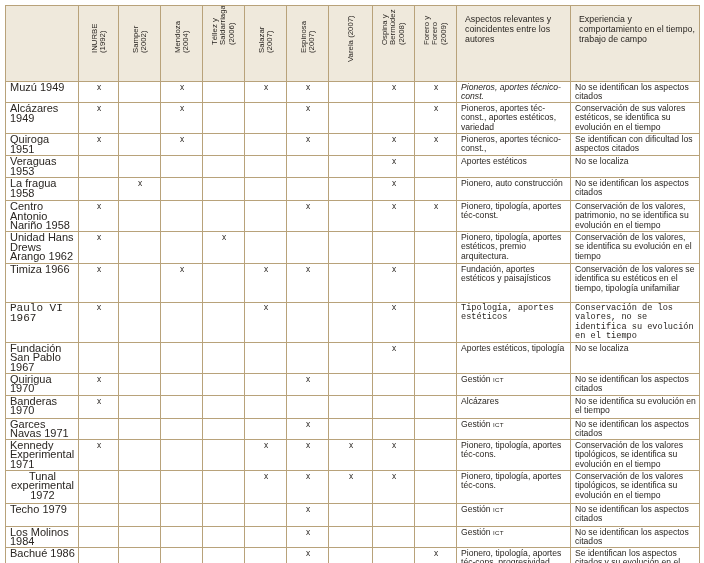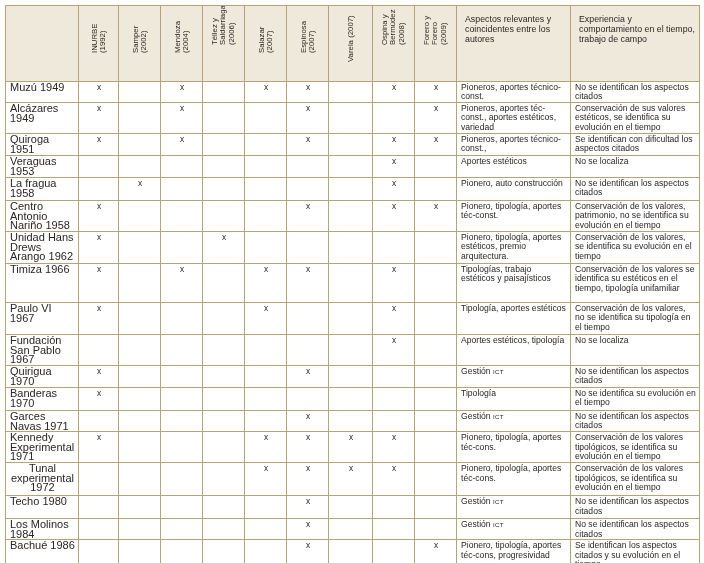--- a/index.html
+++ b/index.html
@@ -142,21 +142,21 @@
         <td class="name" style="border-color: rgb(184, 162, 122);">Muzú 1949</td>
         <td class="mark" style="border-color: rgb(184, 162, 122);">x</td>
         <td class="mark" style="border-color: rgb(184, 162, 122);"></td>
         <td class="mark" style="border-color: rgb(184, 162, 122);">x</td>
         <td class="mark" style="border-color: rgb(184, 162, 122);"></td>
         <td class="mark" style="border-color: rgb(184, 162, 122);">x</td>
         <td class="mark" style="border-color: rgb(184, 162, 122);">x</td>
         <td class="mark" style="border-color: rgb(184, 162, 122);"></td>
         <td class="mark" style="border-color: rgb(184, 162, 122);">x</td>
         <td class="mark" style="border-color: rgb(184, 162, 122);">x</td>
-        <td class="desc" style="border-color: rgb(184, 162, 122);">Pioneros, aportes técnico-const.</td>
+        <td class="desc" style="border-color: rgb(184, 162, 122); font-style: italic;">Pioneros, aportes técnico-const.</td>
         <td class="exp" style="border-color: rgb(184, 162, 122);">No se identifican los aspectos citados</td>
       </tr>
       <tr style="height: 31px;">
         <td class="name" style="border-color: rgb(184, 162, 122);">Alcázares 1949</td>
         <td class="mark" style="border-color: rgb(184, 162, 122);">x</td>
         <td class="mark" style="border-color: rgb(184, 162, 122);"></td>
         <td class="mark" style="border-color: rgb(184, 162, 122);">x</td>
         <td class="mark" style="border-color: rgb(184, 162, 122);"></td>
         <td class="mark" style="border-color: rgb(184, 162, 122);"></td>
         <td class="mark" style="border-color: rgb(184, 162, 122);">x</td>
@@ -240,36 +240,36 @@
         <td class="name" style="border-color: rgb(184, 162, 122);">Timiza 1966</td>
         <td class="mark" style="border-color: rgb(184, 162, 122);">x</td>
         <td class="mark" style="border-color: rgb(184, 162, 122);"></td>
         <td class="mark" style="border-color: rgb(184, 162, 122);">x</td>
         <td class="mark" style="border-color: rgb(184, 162, 122);"></td>
         <td class="mark" style="border-color: rgb(184, 162, 122);">x</td>
         <td class="mark" style="border-color: rgb(184, 162, 122);">x</td>
         <td class="mark" style="border-color: rgb(184, 162, 122);"></td>
         <td class="mark" style="border-color: rgb(184, 162, 122);">x</td>
         <td class="mark" style="border-color: rgb(184, 162, 122);"></td>
-        <td class="desc" style="border-color: rgb(184, 162, 122);">Tipologías, trabajo estéticos y paisajísticos</td>
+        <td class="desc" style="border-color: rgb(184, 162, 122);">Fundación, aportes estéticos y paisajísticos</td>
         <td class="exp" style="border-color: rgb(184, 162, 122);">Conservación de los valores se identifica su estéticos en el tiempo, tipología unifamiliar</td>
       </tr>
-      <tr style="height: 32px;">
+      <tr style="height: 32px; font-family: Liberation Mono, monospace;">
         <td class="name" style="border-color: rgb(184, 162, 122);">Paulo VI 1967</td>
         <td class="mark" style="border-color: rgb(184, 162, 122);">x</td>
         <td class="mark" style="border-color: rgb(184, 162, 122);"></td>
         <td class="mark" style="border-color: rgb(184, 162, 122);"></td>
         <td class="mark" style="border-color: rgb(184, 162, 122);"></td>
         <td class="mark" style="border-color: rgb(184, 162, 122);">x</td>
         <td class="mark" style="border-color: rgb(184, 162, 122);"></td>
         <td class="mark" style="border-color: rgb(184, 162, 122);"></td>
         <td class="mark" style="border-color: rgb(184, 162, 122);">x</td>
         <td class="mark" style="border-color: rgb(184, 162, 122);"></td>
         <td class="desc" style="border-color: rgb(184, 162, 122);">Tipología, aportes estéticos</td>
-        <td class="exp" style="border-color: rgb(184, 162, 122);">Conservación de los valores, no se identifica su tipología en el tiempo</td>
+        <td class="exp" style="border-color: rgb(184, 162, 122);">Conservación de los valores, no se identifica su evolución en el tiempo</td>
       </tr>
       <tr style="height: 31px;">
         <td class="name" style="border-color: rgb(184, 162, 122);">Fundación San Pablo 1967</td>
         <td class="mark" style="border-color: rgb(184, 162, 122);"></td>
         <td class="mark" style="border-color: rgb(184, 162, 122);"></td>
         <td class="mark" style="border-color: rgb(184, 162, 122);"></td>
         <td class="mark" style="border-color: rgb(184, 162, 122);"></td>
         <td class="mark" style="border-color: rgb(184, 162, 122);"></td>
         <td class="mark" style="border-color: rgb(184, 162, 122);"></td>
         <td class="mark" style="border-color: rgb(184, 162, 122);"></td>
@@ -296,21 +296,21 @@
         <td class="name" style="border-color: rgb(184, 162, 122);">Banderas 1970</td>
         <td class="mark" style="border-color: rgb(184, 162, 122);">x</td>
         <td class="mark" style="border-color: rgb(184, 162, 122);"></td>
         <td class="mark" style="border-color: rgb(184, 162, 122);"></td>
         <td class="mark" style="border-color: rgb(184, 162, 122);"></td>
         <td class="mark" style="border-color: rgb(184, 162, 122);"></td>
         <td class="mark" style="border-color: rgb(184, 162, 122);"></td>
         <td class="mark" style="border-color: rgb(184, 162, 122);"></td>
         <td class="mark" style="border-color: rgb(184, 162, 122);"></td>
         <td class="mark" style="border-color: rgb(184, 162, 122);"></td>
-        <td class="desc" style="border-color: rgb(184, 162, 122);">Tipología</td>
+        <td class="desc" style="border-color: rgb(184, 162, 122);">Alcázares</td>
         <td class="exp" style="border-color: rgb(184, 162, 122);">No se identifica su evolución en el tiempo</td>
       </tr>
       <tr style="height: 21px;">
         <td class="name" style="border-color: rgb(184, 162, 122);">Garces Navas 1971</td>
         <td class="mark" style="border-color: rgb(184, 162, 122);"></td>
         <td class="mark" style="border-color: rgb(184, 162, 122);"></td>
         <td class="mark" style="border-color: rgb(184, 162, 122);"></td>
         <td class="mark" style="border-color: rgb(184, 162, 122);"></td>
         <td class="mark" style="border-color: rgb(184, 162, 122);"></td>
         <td class="mark" style="border-color: rgb(184, 162, 122);">x</td>
@@ -342,21 +342,21 @@
         <td class="mark" style="border-color: rgb(184, 162, 122);"></td>
         <td class="mark" style="border-color: rgb(184, 162, 122);">x</td>
         <td class="mark" style="border-color: rgb(184, 162, 122);">x</td>
         <td class="mark" style="border-color: rgb(184, 162, 122);">x</td>
         <td class="mark" style="border-color: rgb(184, 162, 122);">x</td>
         <td class="mark" style="border-color: rgb(184, 162, 122);"></td>
         <td class="desc" style="border-color: rgb(184, 162, 122);">Pionero, tipología, aportes téc-cons.</td>
         <td class="exp" style="border-color: rgb(184, 162, 122);">Conservación de los valores tipológicos, se identifica su evolución en el tiempo</td>
       </tr>
       <tr style="height: 23px;">
-        <td class="name" style="border-color: rgb(184, 162, 122);">Techo 1980</td>
+        <td class="name" style="border-color: rgb(184, 162, 122);">Techo 1979</td>
         <td class="mark" style="border-color: rgb(184, 162, 122);"></td>
         <td class="mark" style="border-color: rgb(184, 162, 122);"></td>
         <td class="mark" style="border-color: rgb(184, 162, 122);"></td>
         <td class="mark" style="border-color: rgb(184, 162, 122);"></td>
         <td class="mark" style="border-color: rgb(184, 162, 122);"></td>
         <td class="mark" style="border-color: rgb(184, 162, 122);">x</td>
         <td class="mark" style="border-color: rgb(184, 162, 122);"></td>
         <td class="mark" style="border-color: rgb(184, 162, 122);"></td>
         <td class="mark" style="border-color: rgb(184, 162, 122);"></td>
         <td class="desc" style="border-color: rgb(184, 162, 122);">Gestión <span class="sc">ICT</span></td>

